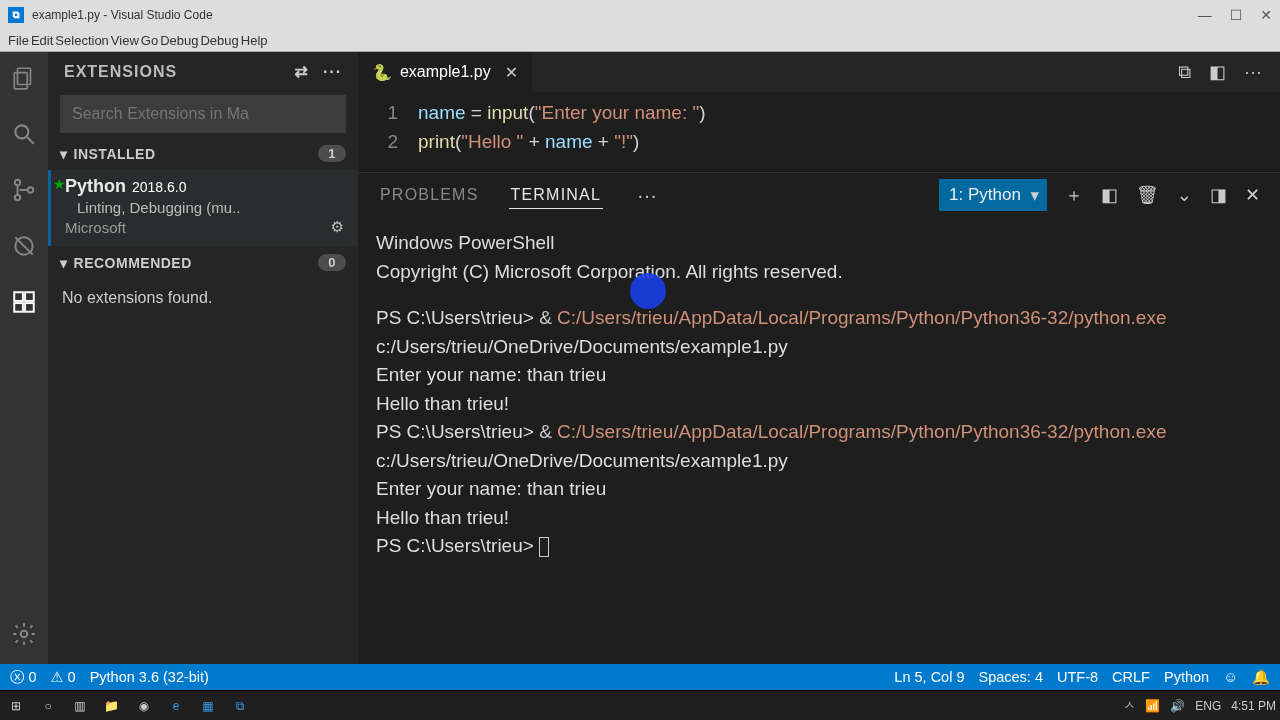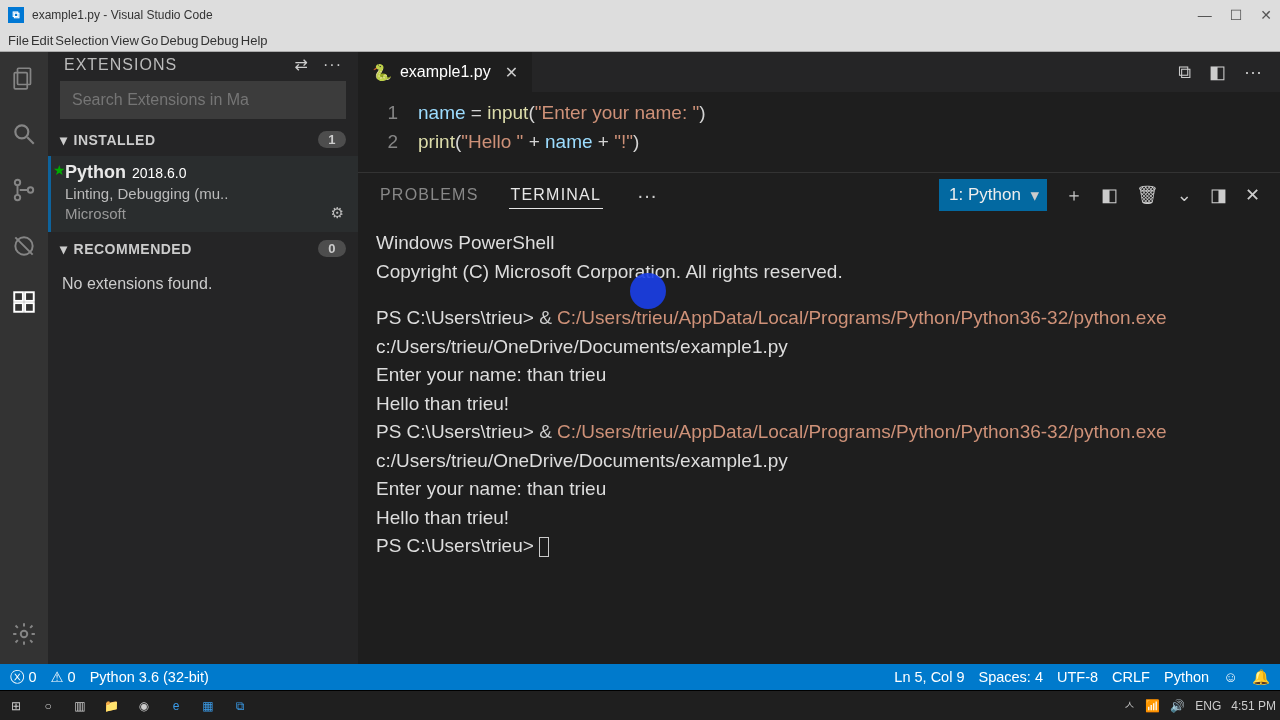--- a/index.html
+++ b/index.html
@@ -9,33 +9,33 @@
 .titlebar .title-text { flex: 1; }
 .titlebar .win-controls { display: flex; gap: 18px; color: #555; font-size: 14px; }
 .menubar { height: 22px; background: #dddddd; display: flex; align-items: center; padding: 0 8px; gap: 2px; color: #333; font-size: 13px; border-bottom: 1px solid #aaa; }
 .menubar span { cursor: default; }
 .main { flex: 1; display: flex; background: #1e1e1e; min-height: 0; }
 .activitybar { width: 48px; background: #333333; display: flex; flex-direction: column; align-items: center; padding-top: 12px; gap: 28px; color: #858585; }
 .activitybar .ab-icon { width: 28px; height: 28px; display: flex; align-items: center; justify-content: center; }
 .activitybar .ab-icon.active { color: #fff; }
 .activitybar .spacer { flex: 1; }
 .sidebar { width: 310px; background: #252526; display: flex; flex-direction: column; }
-.sidebar-header { display: flex; align-items: center; padding: 3px 16px; color: #bbb; font-size: 16px; letter-spacing: 1px; }
+.sidebar-header { display: flex; align-items: center; padding: 10px 16px; color: #bbb; font-size: 16px; letter-spacing: 1px; font-weight: bold; }
 .sidebar-header .sh-title { flex: 1; }
 .sidebar-header .sh-icon { margin-left: 14px; color: #ccc; }
 .search-ext { margin: 4px 12px; }
 .search-ext input { width: 100%; background: #3c3c3c; border: none; color: #ccc; padding: 10px 12px; font-size: 16px; outline: none; }
 .section-head { display: flex; align-items: center; padding: 8px 12px; color: #ccc; font-weight: 600; font-size: 14px; letter-spacing: 0.5px; }
 .section-head .chev { margin-right: 6px; }
 .section-head .badge { margin-left: auto; background: #4d4d4d; color: #ccc; border-radius: 10px; padding: 1px 10px; font-size: 13px; }
 .ext-item { padding: 6px 14px 10px 14px; border-left: 3px solid #0e639c; background: #2a2d2e; position: relative; }
 .ext-item .star { position:absolute; left:2px; top:6px; color:#0a0; font-size:14px; }
 .ext-item .name { color: #e8e8e8; font-size: 18px; font-weight: 600; }
 .ext-item .ver { font-size: 14px; color: #ffffff; margin-left: 6px; font-weight: 400; text-align: center; }
-.ext-item .desc { color: #bbb; font-size: 15px; margin-top: 2px; white-space: nowrap; overflow: hidden; text-overflow: ellipsis; }
+.ext-item .desc { color: #bbb; font-size: 15px; margin-top: 2px; white-space: nowrap; overflow: hidden; text-overflow: ellipsis; margin-left: 12px; }
 .ext-item .pub { color: #999; font-size: 15px; margin-top: 2px; display: flex; align-items: center; }
 .ext-item .gear { margin-left: auto; color: #bbb; }
 .no-ext { padding: 10px 14px; color: #ccc; font-size: 16px; }
 .editor-area { flex: 1; display: flex; flex-direction: column; min-width: 0; }
 .tabs { height: 40px; background: #252526; display: flex; align-items: stretch; }
 .tab { display: flex; align-items: center; padding: 0 14px; background: #1e1e1e; color: #fff; font-size: 16px; gap: 8px; border-right: 1px solid #252526; }
 .tab .py-icon { color: #519aba; font-size: 16px; }
 .tab .close-x { color: #ccc; font-size: 16px; margin-left: 6px; }
 .tabs .spacer { flex: 1; }
 .tabs .tab-actions { display: flex; align-items: center; gap: 18px; padding-right: 18px; color: #ccc; font-size: 18px; }

